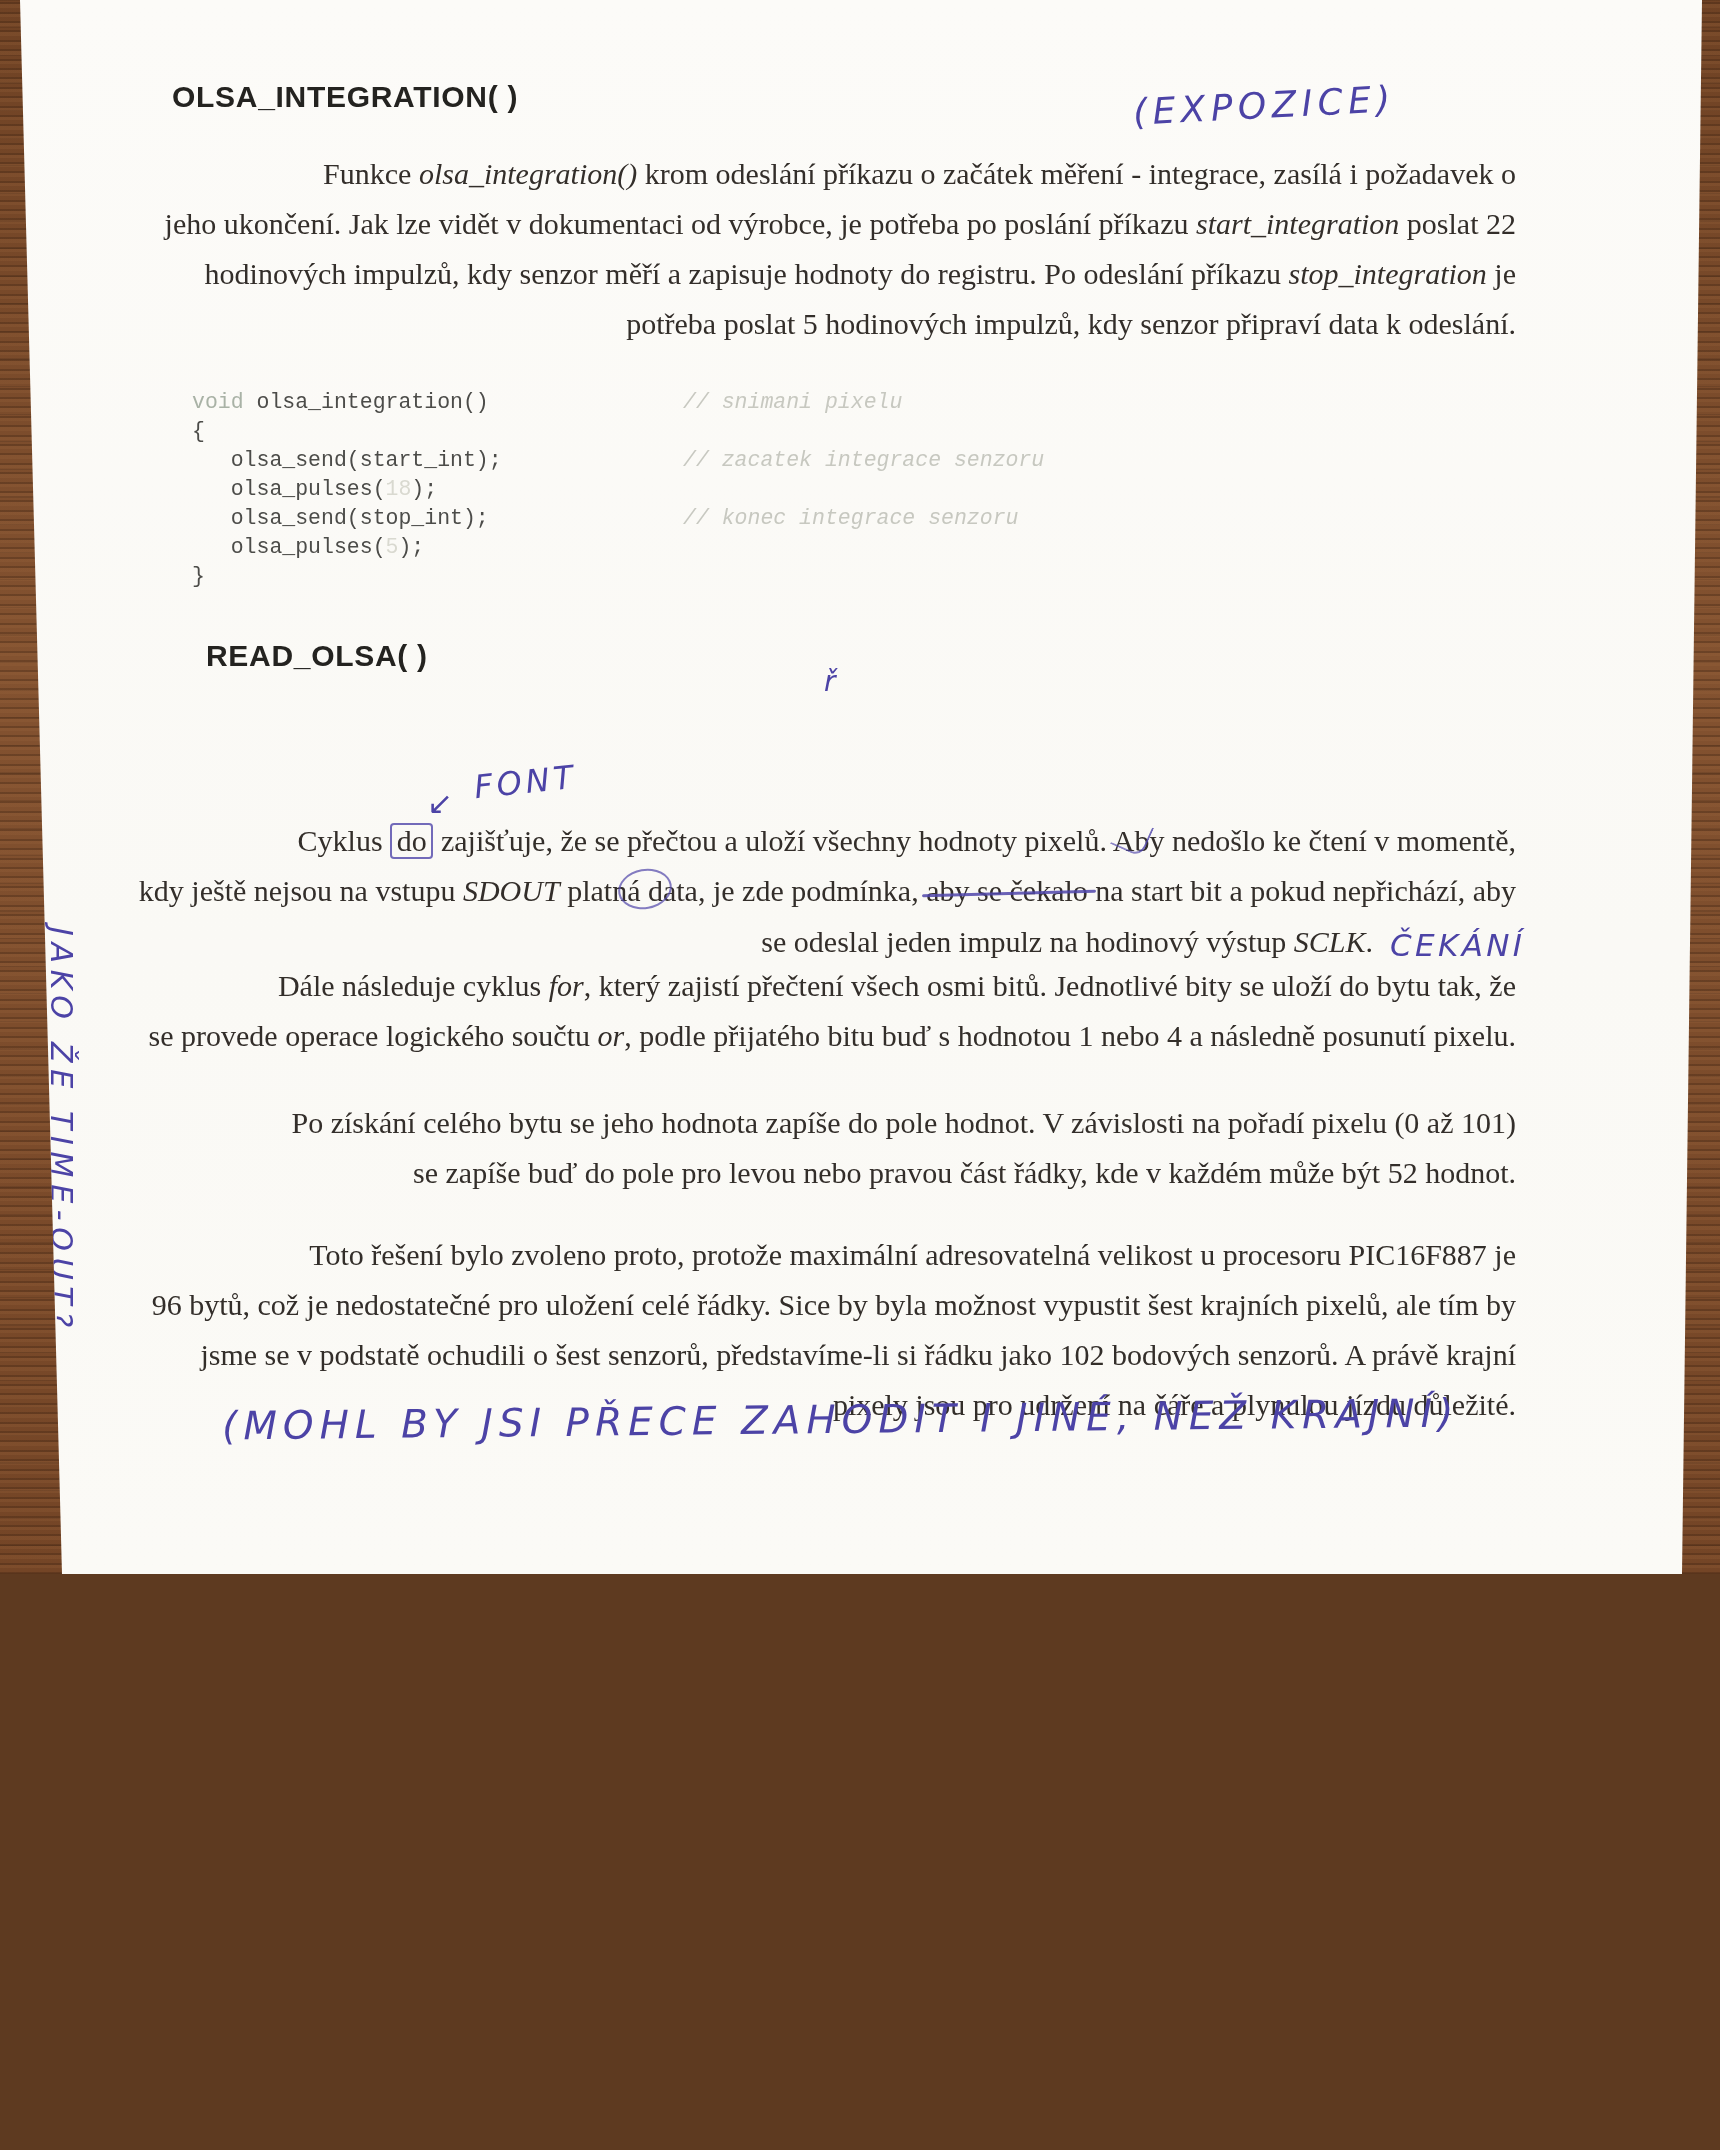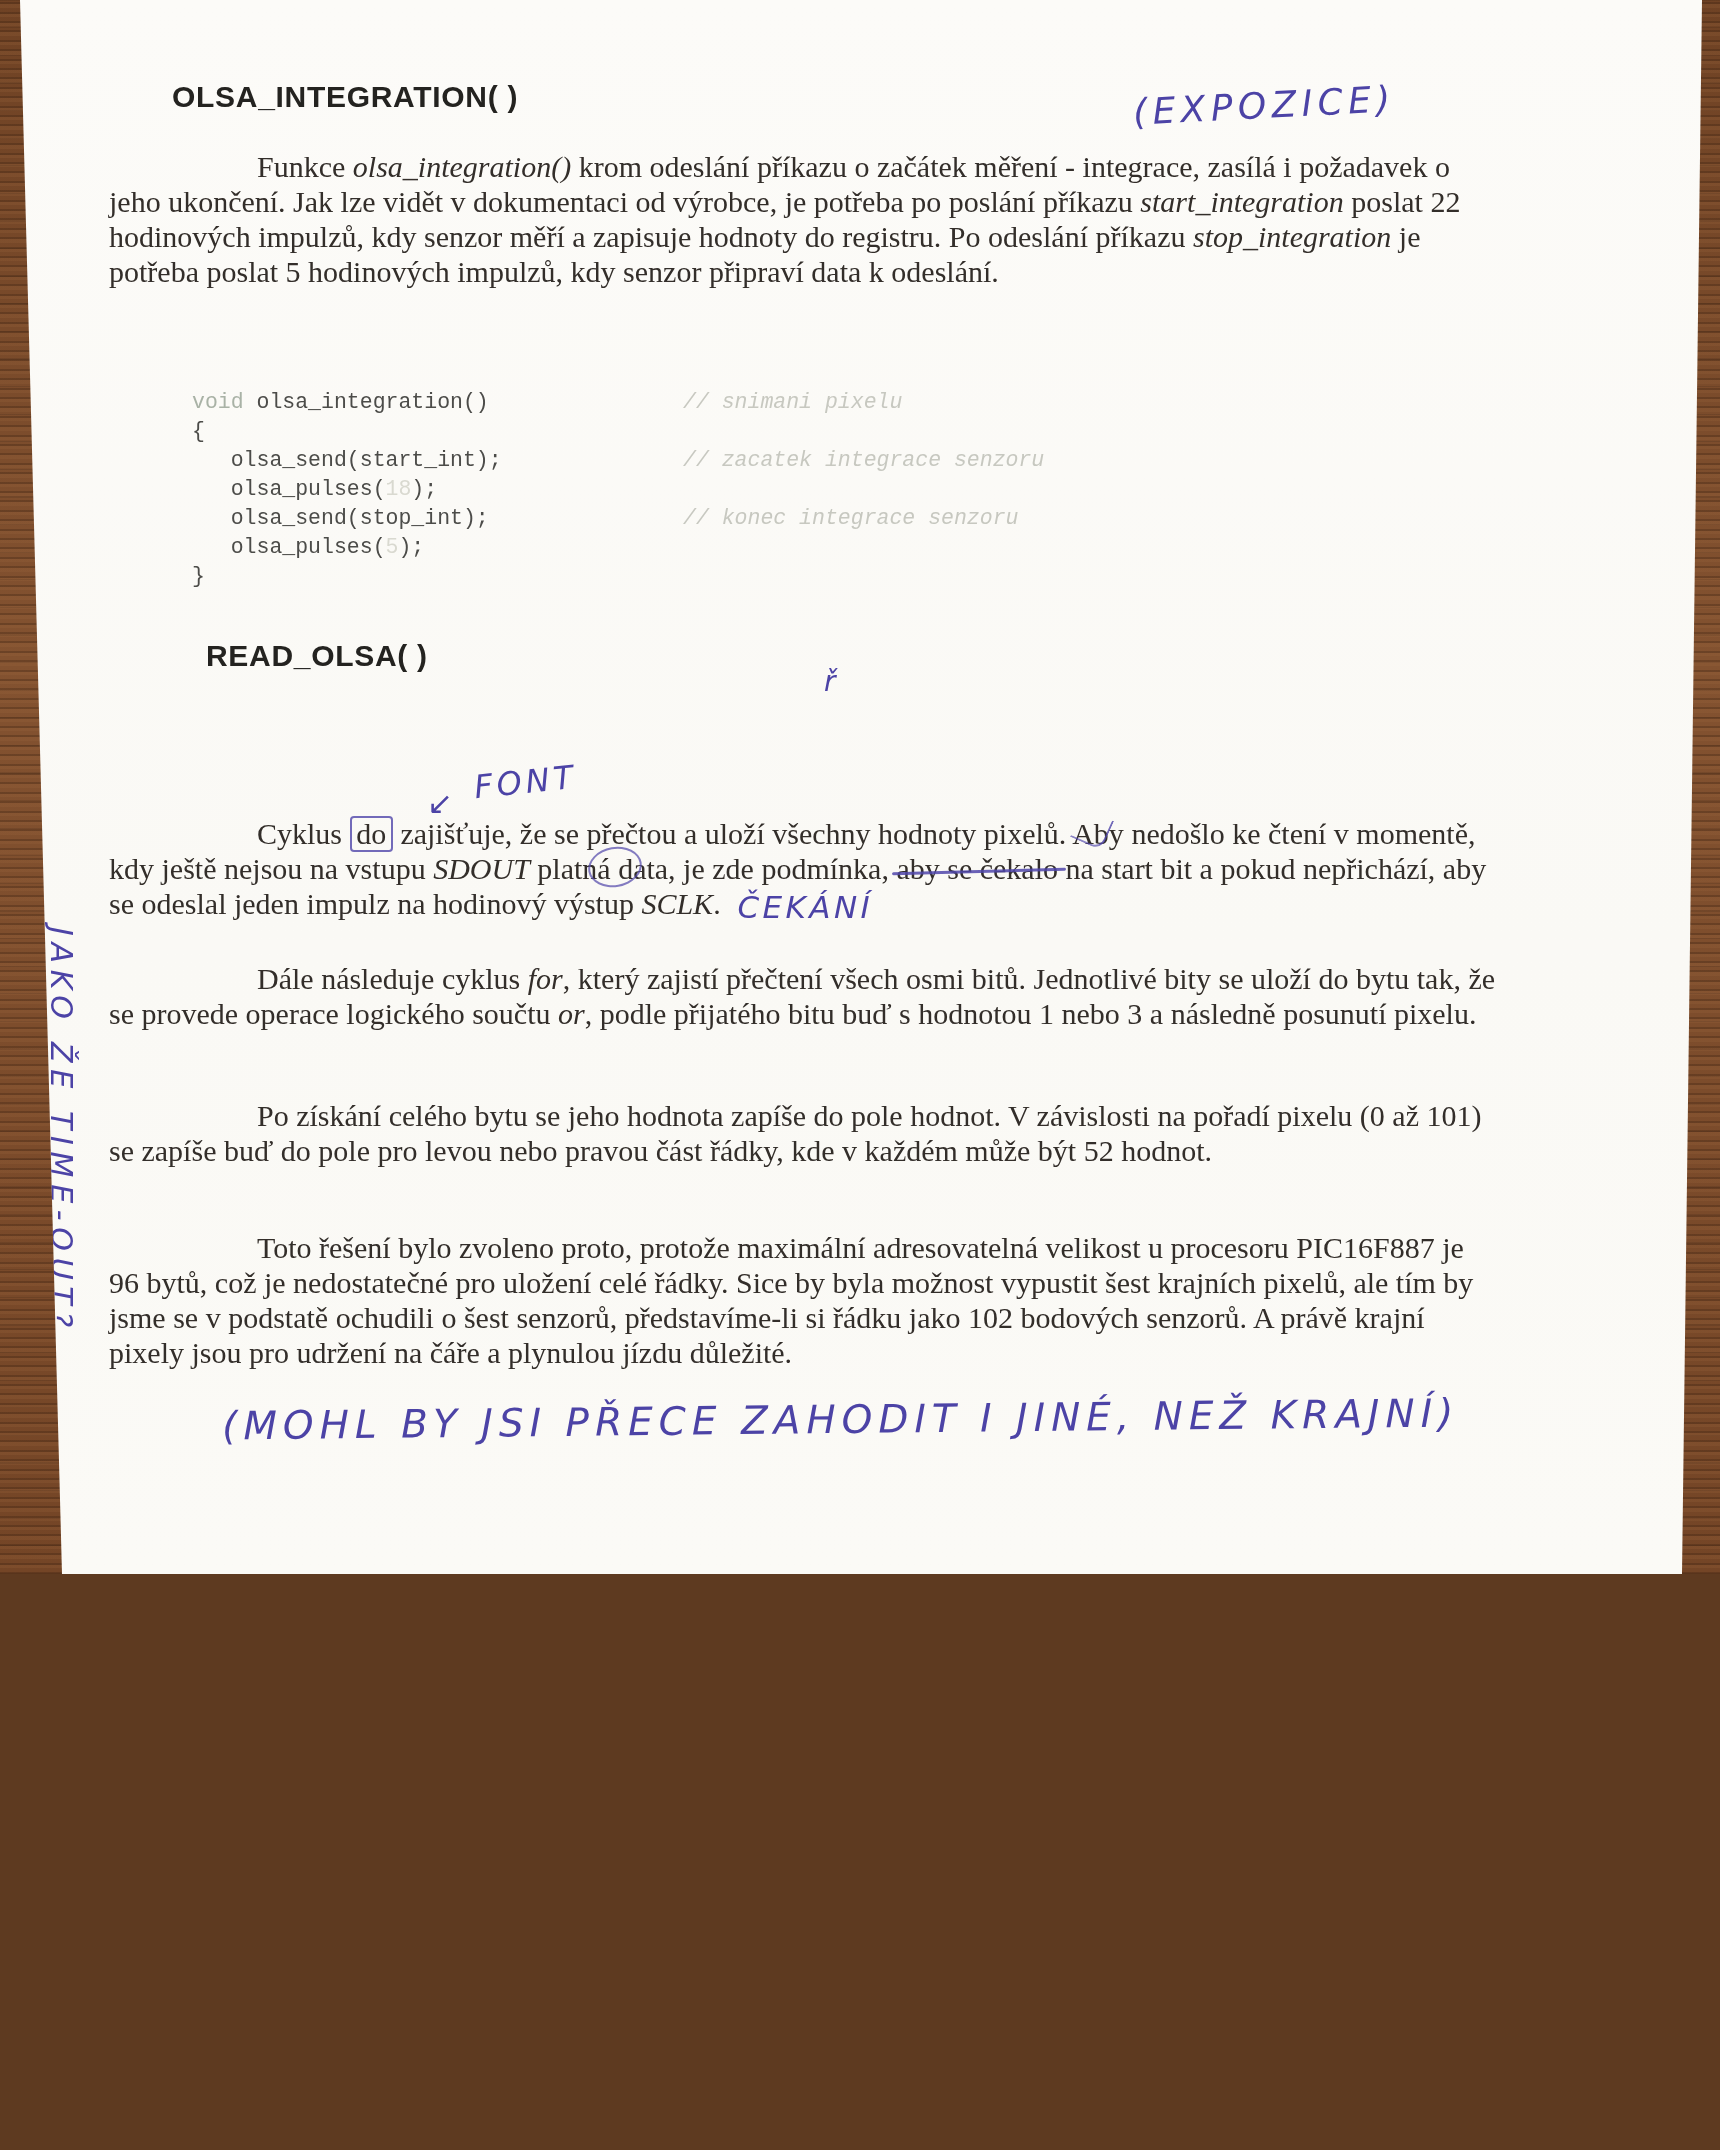--- a/index.html
+++ b/index.html
@@ -19,23 +19,23 @@
       linear-gradient(90deg, rgba(0,0,0,.06), rgba(0,0,0,0) 17.5px),
       linear-gradient(270deg, rgba(0,0,0,.07), rgba(0,0,0,0) 20px),
       linear-gradient(180deg,#fcfbf8,#faf9f5 60%,#fbfaf6);
     color:#332e2a;
   }
   .h-sans{
     position:absolute;font-family:"Liberation Sans",sans-serif;font-weight:bold;
     font-size:30px;line-height:1;letter-spacing:0.7px;color:#242320;white-space:nowrap;
   }
   .para{
-    position:absolute;left:109px;width:1391px;
-    font-family:"Liberation Serif",serif;font-size:30px;line-height:35px;
-    text-indent:148px;color:#332e2a;text-align:left;
+    position:absolute;left:125px;width:1391px;
+    font-family:"Liberation Serif",serif;font-size:30px;line-height:50px;
+    text-indent:148px;color:#332e2a;text-align:right;
   }
   .s-i{font-style:italic;}
   .code{
     position:absolute;left:192px;top:388px;
     font-family:"Liberation Mono","DejaVu Sans Mono",monospace;font-size:21.5px;line-height:29px;
   }
   .code-row{position:relative;height:29px;}
   .code-main{position:absolute;left:0;top:0;white-space:pre;}
   .code-comment{position:absolute;left:491px;top:0;white-space:pre;color:#c7c8c0;font-style:italic;}
   .s-kw{color:#a9b2a6;}
@@ -118,21 +118,21 @@
 
 
     <div class="hand" style="left:427px;top:785px;font-size:31px;">↙</div>
 
     <div class="hand" style="left:474px;top:763px;font-size:32px;letter-spacing:4px;transform:rotate(-6deg);">FONT</div>
 
     <div class="para" style="top:816px;"><span>Cyklus </span><span class="s-box">do</span><span> zajišťuje, že se přečtou a uloží všechny hodnoty pixelů. </span><span class="s-inkover">Aby</span><span> nedošlo ke čtení v momentě, kdy ještě nejsou na vstupu </span><span class="s-i">SDOUT</span><span> platná </span><span class="s-circle">data</span><span>, je zde podmínka, </span><span class="s-strike">aby se čekalo</span><span> na start bit a pokud nepřichází, aby se odeslal jeden impulz na hodinový výstup </span><span class="s-i">SCLK</span><span>. </span><span class="s-hand">ČEKÁNÍ</span></div>
 
     <div class="hand" style="left:79px;top:927px;font-size:30px;letter-spacing:6.7px;transform:rotate(90deg);transform-origin:left top;">JAKO ŽE TIME-OUT?</div>
 
-    <div class="para" style="top:961px;"><span>Dále následuje cyklus </span><span class="s-i">for</span><span>, který zajistí přečtení všech osmi bitů. Jednotlivé bity se uloží do bytu tak, že se provede operace logického součtu </span><span class="s-i">or</span><span>, podle přijatého bitu buď s hodnotou 1 nebo 3 a následně posunutí pixelu.</span></div>
+    <div class="para" style="top:961px;"><span>Dále následuje cyklus </span><span class="s-i">for</span><span>, který zajistí přečtení všech osmi bitů. Jednotlivé bity se uloží do bytu tak, že se provede operace logického součtu </span><span class="s-i">or</span><span>, podle přijatého bitu buď s hodnotou 1 nebo 4 a následně posunutí pixelu.</span></div>
 
     <div class="para" style="top:1098px;"><span>Po získání celého bytu se jeho hodnota zapíše do pole hodnot. V závislosti na pořadí pixelu (0 až 101) se zapíše buď do pole pro levou nebo pravou část řádky, kde v každém může být 52 hodnot.</span></div>
 
     <div class="para" style="top:1230px;"><span>Toto řešení bylo zvoleno proto, protože maximální adresovatelná velikost u procesoru PIC16F887 je 96 bytů, což je nedostatečné pro uložení celé řádky. Sice by byla možnost vypustit šest krajních pixelů, ale tím by jsme se v podstatě ochudili o šest senzorů, představíme-li si řádku jako 102 bodových senzorů. A právě krajní pixely jsou pro udržení na čáře a plynulou jízdu důležité.</span></div>
 
     <div class="hand" style="left:222px;top:1397px;font-size:39px;letter-spacing:6px;transform:rotate(-0.6deg);">(MOHL BY JSI PŘECE ZAHODIT I JINÉ, NEŽ KRAJNÍ)</div>
 
 
     <div class="pgnum">25</div>
 

